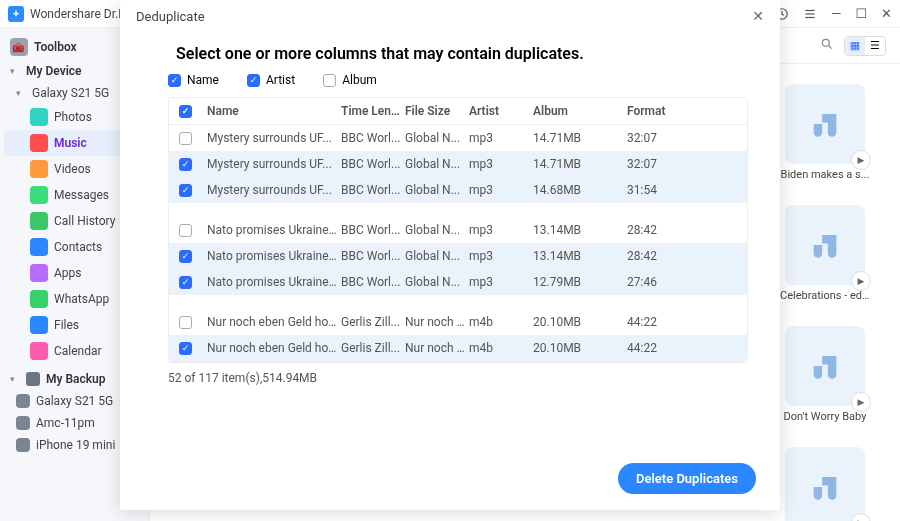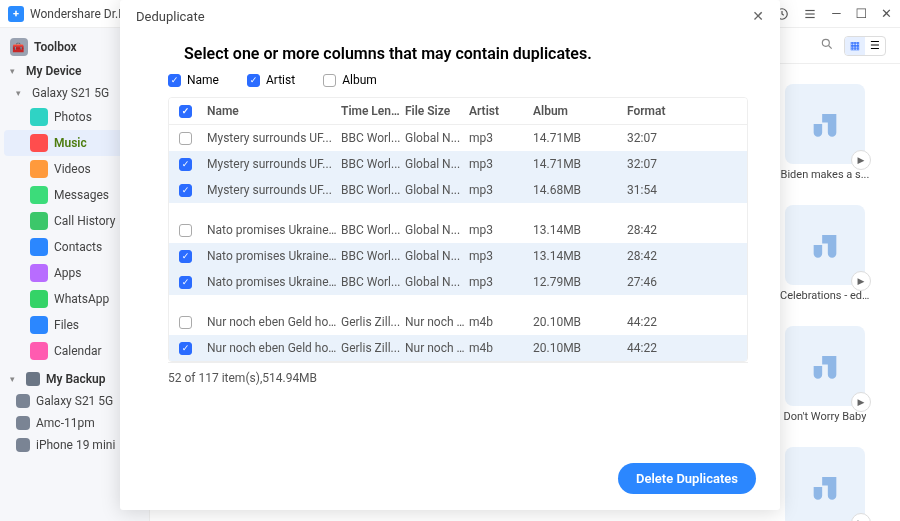--- a/index.html
+++ b/index.html
@@ -9,21 +9,21 @@
   .tb-logo { width: 16px; height: 16px; background: #2b8cff; border-radius: 3px; display: flex; align-items: center; justify-content: center; color: #fff; font-size: 11px; font-weight: bold; margin-right: 6px;}
   .tb-title { font-size: 12px; color: #444; flex: 1; }
   .tb-right { display: flex; gap: 14px; align-items: center; font-size: 13px; color: #555; }
   .tb-ico { width: 14px; height: 14px; cursor: pointer; }
 
   .layout { display: flex; height: calc(100% - 28px); }
   .sidebar { width: 150px; background: #f6f7fa; border-right: 1px solid #eee; font-size: 12px; color: #444; padding-top: 6px; overflow: hidden; }
   .sb-row { display: flex; align-items: center; gap: 6px; padding: 4px 10px; cursor: pointer; white-space: nowrap; }
   .sb-row.lvl1 { padding-left: 16px; }
   .sb-row.lvl2 { padding-left: 30px; text-align: center; }
-  .sb-row.sel { background: #e7eefc; color: #4d7c0f; font-weight: 600; border-radius: 4px; margin: 0 4px; padding-left: 26px;}
+  .sb-row.sel { background: #e7eefc; color: #6d28d9; font-weight: 600; border-radius: 4px; margin: 0 4px; padding-left: 26px;}
   .sb-ico { width: 18px; height: 18px; border-radius: 4px; display: inline-flex; align-items: center; justify-content: center; font-size: 10px; color: #fff; flex-shrink: 0; }
   .chev { width: 10px; color: #888; font-size: 9px; }
   .sb-sec { font-weight: 600; color: #333; }
   
   .main { flex: 1; position: relative; background: #fff; }
   .topbar { height: 36px; border-bottom: 1px solid #eee; display: flex; align-items: center; justify-content: flex-end; gap: 10px; padding: 0 14px; }
   .tb-toggle { display: flex; border: 1px solid #ddd; border-radius: 4px; overflow: hidden; }
   .tb-toggle span { width: 20px; height: 18px; display: flex; align-items: center; justify-content: center; font-size: 11px; cursor: pointer; }
   .tb-toggle .act { background: #e6efff; color: #2b6cff; }
   .search-ico { color: #888; font-size: 13px; cursor: pointer;}
@@ -34,21 +34,21 @@
   .thumb { width: 80px; height: 80px; background: #eaf2fb; border-radius: 8px; display:flex; align-items:center; justify-content:center; position:relative;}
   .thumb svg { fill:#8fb7e6; }
   .play { position:absolute; bottom:-6px; right:-6px; width:20px; height:20px; background:#fff; border-radius:50%; border:1px solid #ddd; display:flex; align-items:center; justify-content:center; font-size:9px; color:#666;}
   .card-label { font-size:11px; color:#444; max-width:90px; white-space:nowrap; overflow:hidden; text-overflow:ellipsis;}
 
   
   .modal { position: absolute; left: 120px; top: 0px; width: 660px; height: 510px; background: #fff; border-radius: 3px; box-shadow: 0 2px 20px rgba(0,0,0,0.15); display: flex; flex-direction: column; z-index: 100; }
   .md-head { padding: 8px 16px; display: flex; align-items: center; justify-content: space-between; font-size: 13px; color: #444;}
   .md-close { cursor: pointer; color: #666; font-size: 14px;}
   .md-body { padding: 4px 32px 0 48px; flex: 1; overflow: hidden; display:flex; flex-direction:column;}
-  .md-title { font-size: 16px; font-weight: 600; margin: 8px 16px 10px; }
+  .md-title { font-size: 16px; font-weight: 600; margin: 8px 8px 10px; }
   .col-checks { display: flex; gap: 28px; margin-bottom: 10px;}
   .chk-wrap { display: flex; align-items: center; gap: 6px; font-size: 12px; cursor:pointer;}
   .chk { width: 13px; height: 13px; border: 1.5px solid #2b6cff; border-radius: 3px; display:flex; align-items:center; justify-content:center; font-size:9px; color:#fff;}
   .chk.on { background:#2b6cff;}
   .chk.off-grey { border-color:#aaa; }
 
   .table { border: 1px solid #eee; border-radius: 4px; overflow-y: auto; font-size: 12px; }
   .tr { display: grid; grid-template-columns: 30px 130px 60px 60px 60px 90px 70px; align-items: center; padding: 6px 4px; gap: 4px;}
   .tr.head { font-weight: 600; color: #333; border-bottom: 1px solid #eee; background:#fff; position:sticky; top:0;}
   .tr.sel { background: #eaf2fb; }

